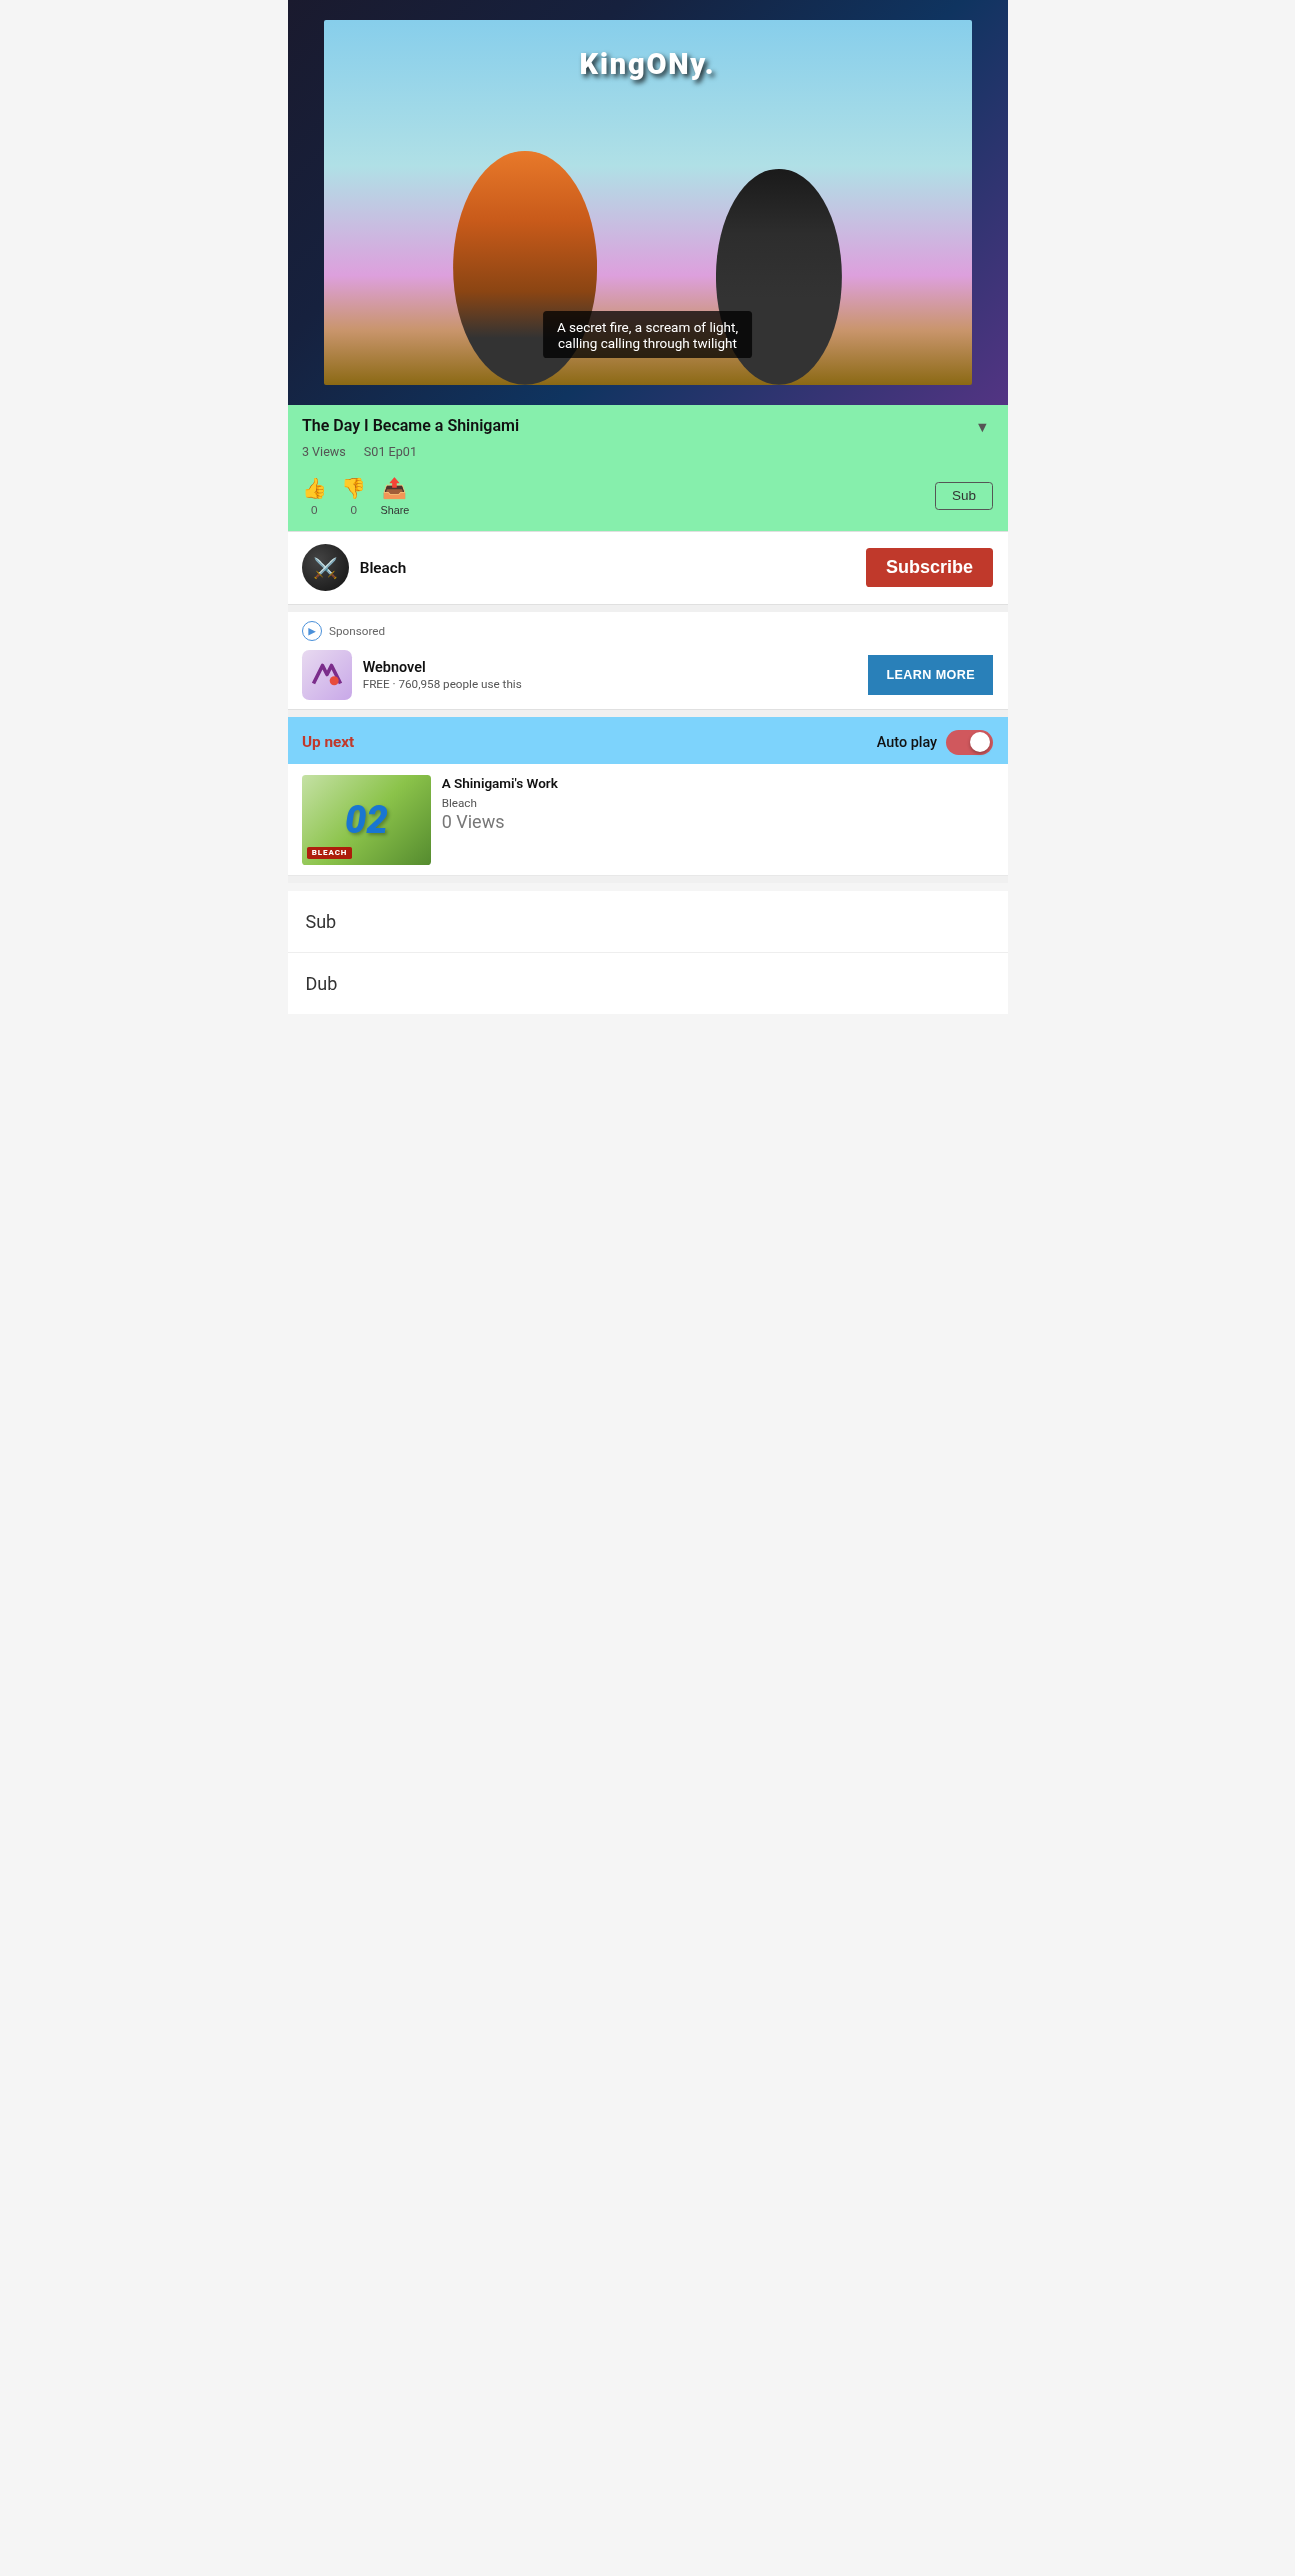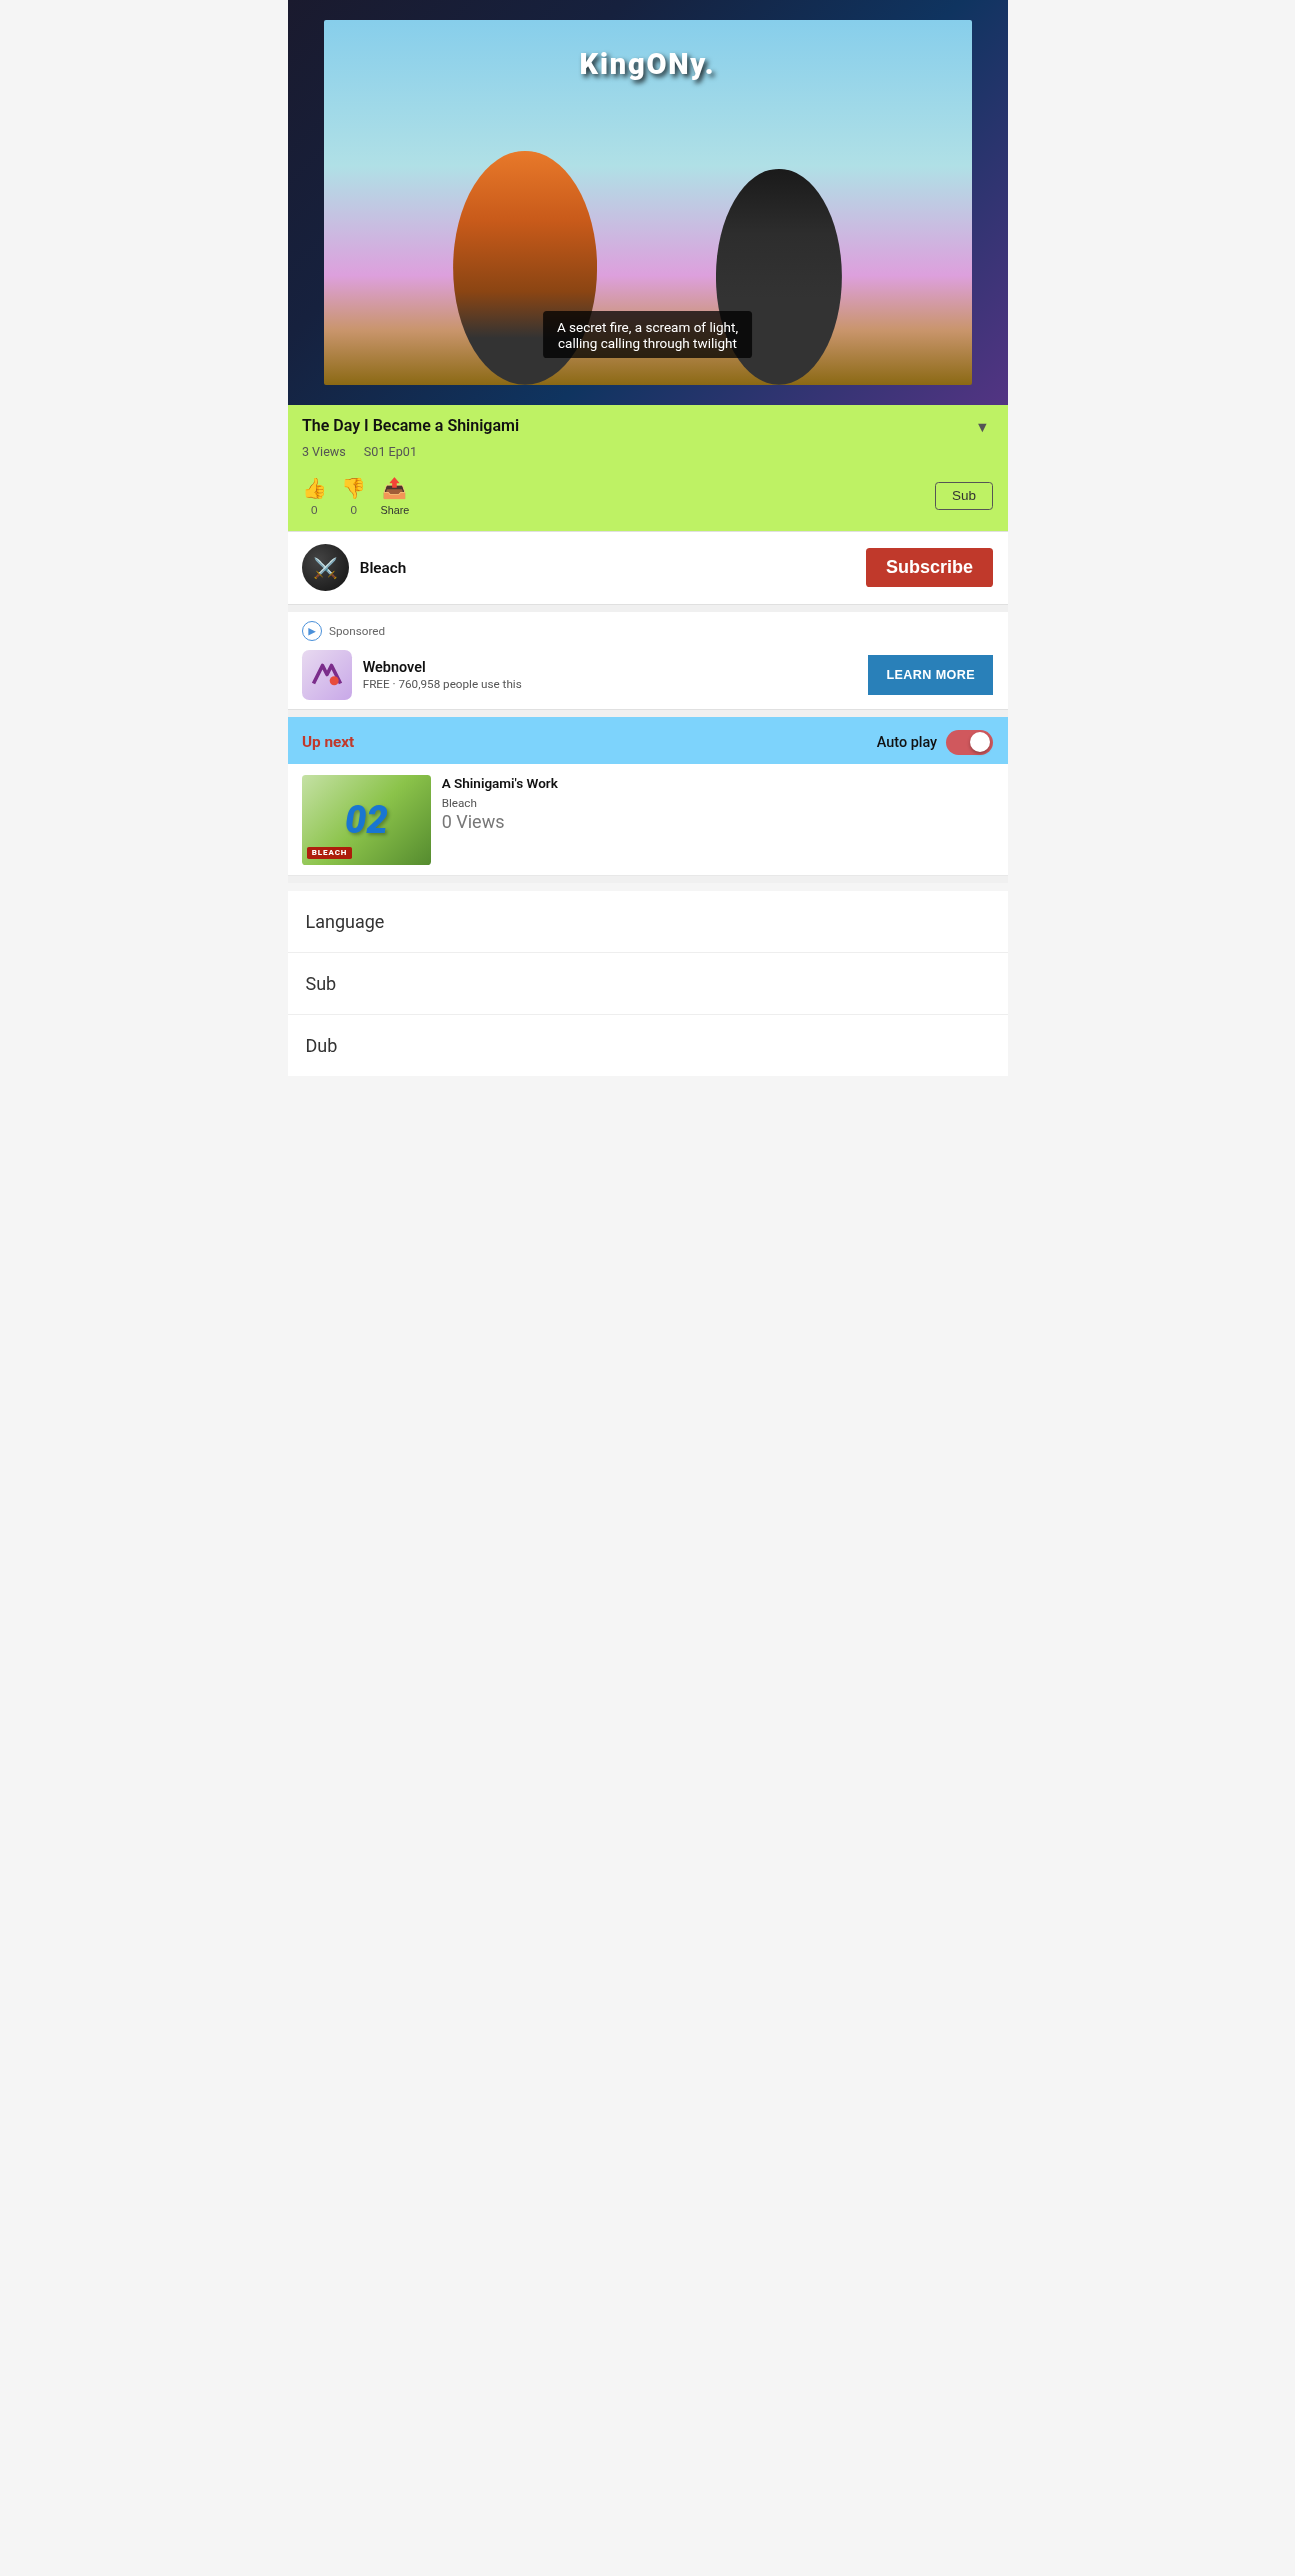--- a/index.html
+++ b/index.html
@@ -82,21 +82,21 @@
       transform: translateX(-50%);
       font-size: 29px;
       font-weight: 900;
       color: white;
       text-shadow: 2.7px 2.7px 5.4px rgba(0,0,0,0.8);
       letter-spacing: 1.8px;
     }
 
     
     .video-info {
-      background: #bef264;
+      background: #86efac;
       padding: 10.8px 14.4px;
       border-bottom: 0.9px solid #e0e0e0;
     }
     .video-title-row {
       display: flex;
       align-items: flex-start;
       justify-content: space-between;
       gap: 7.2px;
     }
     .video-title {
@@ -510,17 +510,16 @@
   <div class="next-info">
     <div class="next-title">A Shinigami's Work</div>
     <div class="next-channel">Bleach</div>
     <div class="next-views">0 Views</div>
   </div>
 </div>
 
 <div class="divider"></div>
 
 <div class="bottom-menu">
-  <div class="menu-item">Language</div>
   <div class="menu-item">Sub</div>
   <div class="menu-item">Dub</div>
 </div>
 
 
 </body></html>

